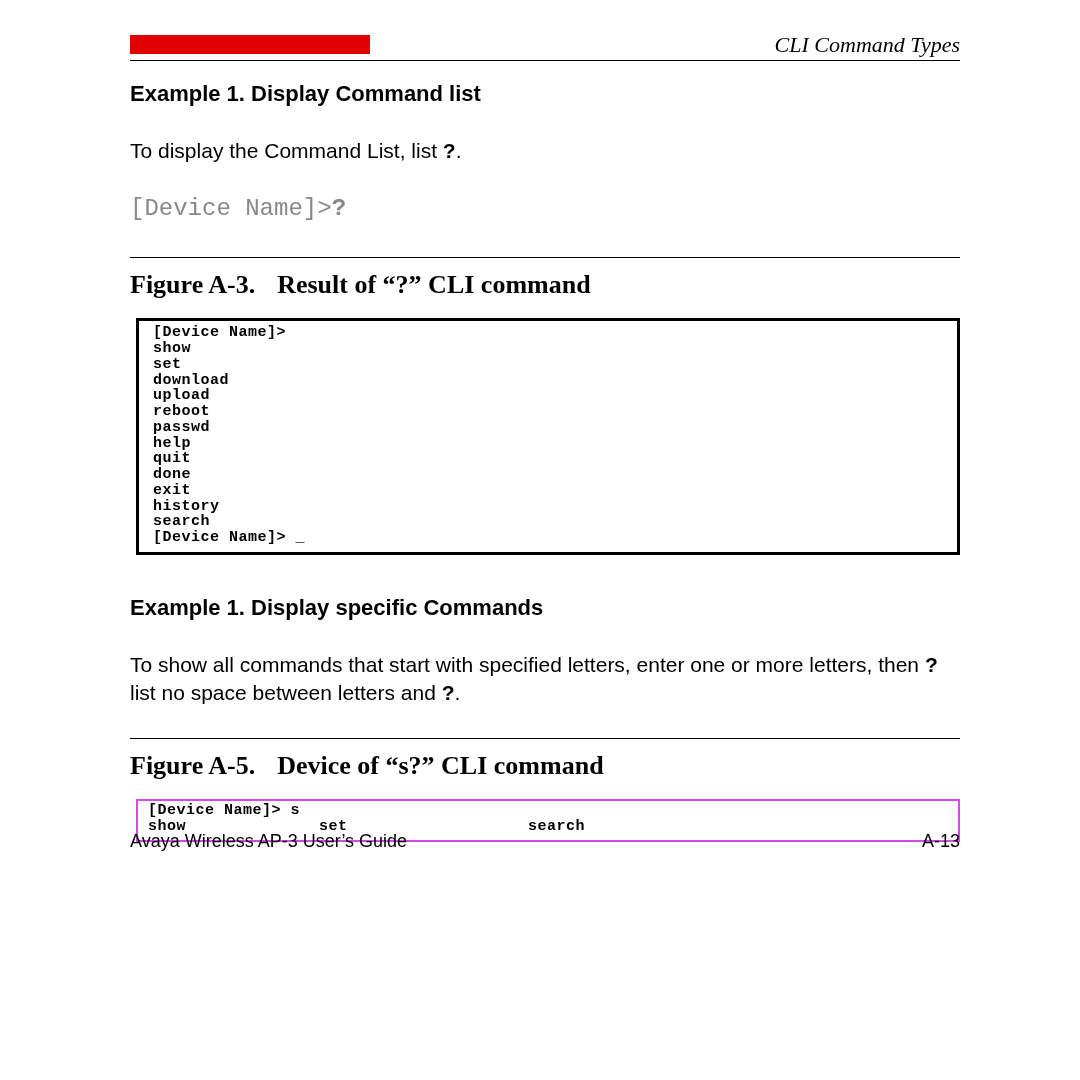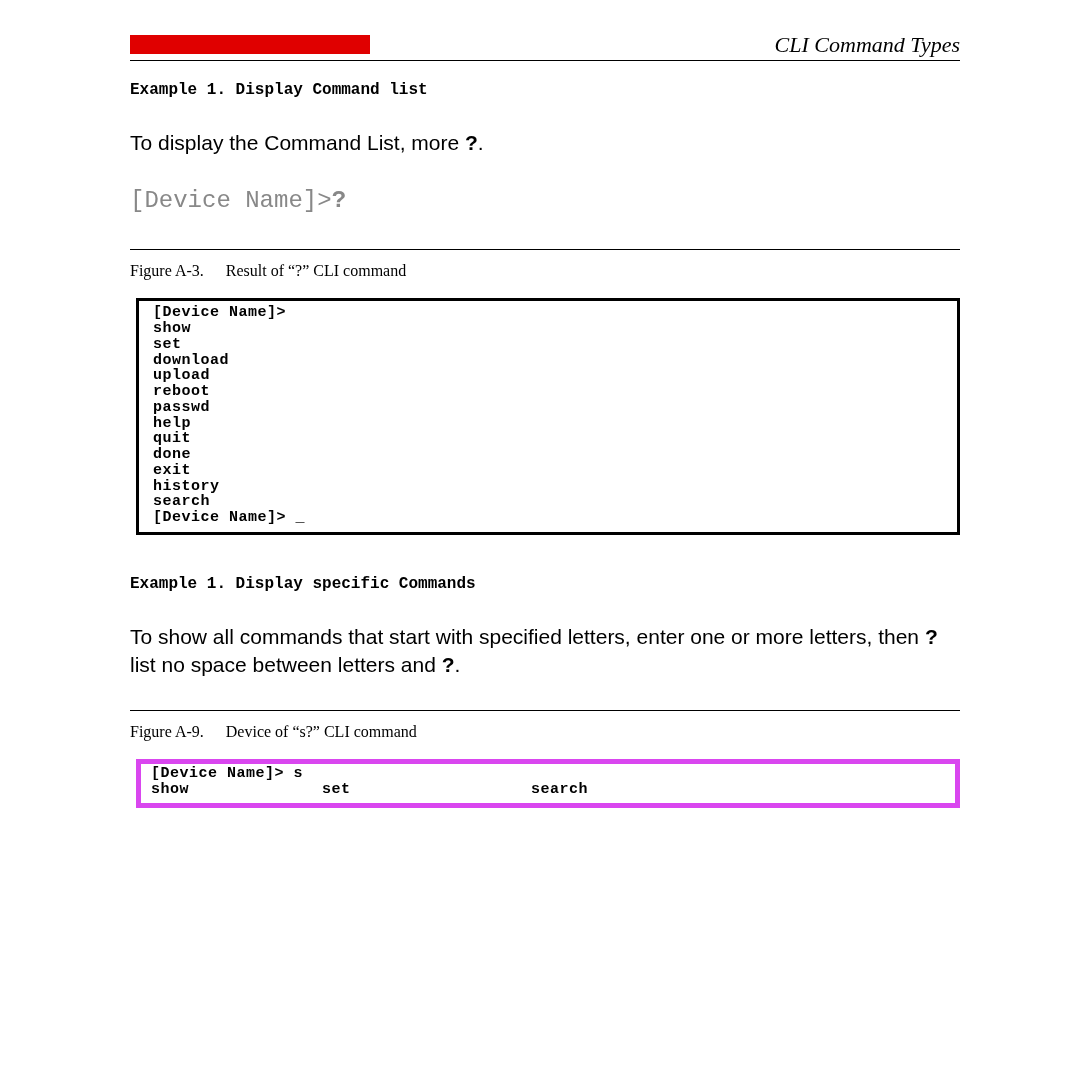--- a/index.html
+++ b/index.html
@@ -34,23 +34,23 @@
     font-style: italic;
     font-size: 22px;
     margin-top: -3px;
   }
   .thinrule {
     border: none;
     border-top: 1px solid #000;
     margin: 0 0 20px 0;
   }
   .example-h {
-    font-family: Liberation Mono, monospace;
+    font-family: Liberation Sans, sans-serif;
     font-weight: bold;
-    font-size: 16px;
+    font-size: 22px;
     margin: 0 0 30px 0;
   }
   .body-p {
     font-size: 21px;
     margin: 0 0 30px 0;
     line-height: 1.35;
   }
   .body-p .q {
     font-weight: bold;
   }
@@ -64,39 +64,39 @@
     font-weight: bold;
     color: #888;
   }
   .figrule {
     border: none;
     border-top: 1px solid #000;
     margin: 0 0 12px 0;
   }
   .fig-caption {
     font-family: Georgia, "Times New Roman", serif;
-    font-weight: normal;
-    font-size: 16px;
+    font-weight: bold;
+    font-size: 26px;
     margin: 0 0 18px 0;
   }
   .fig-num { }
   .fig-title { margin-left: 22px; }
   .terminal-box {
     border: 3px solid #000;
     margin: 0 0 40px 6px;
     padding: 4px 14px 6px 14px;
     font-family: "Courier New", monospace;
     font-size: 15px;
     font-weight: bold;
     line-height: 1.05;
     white-space: pre;
     letter-spacing: 0.5px;
   }
   .thin-terminal {
-    border: 5px solid #d946ef;
+    border: 2px solid #d946ef;
     margin: 0 0 40px 6px;
     padding: 2px 10px 4px 10px;
     font-family: "Courier New", monospace;
     font-size: 15px;
     font-weight: bold;
     line-height: 1.1;
     white-space: pre;
     letter-spacing: 0.5px;
   }
   .footer {
@@ -116,21 +116,21 @@
 
   <div class="topbar">
     <div class="redblock"></div>
     <div class="section-label">CLI Command Types</div>
   </div>
   <hr class="thinrule">
 
   <h2 class="example-h">Example 1. Display Command list</h2>
 
   <p class="body-p">
-    <span>To display the Command List, more </span><span class="q">?</span><span>.</span>
+    <span>To display the Command List, list </span><span class="q">?</span><span>.</span>
   </p>
 
   <p class="prompt-line">
     <span>[Device Name]&gt;</span><span class="bold">?</span>
   </p>
 
   <hr class="figrule">
   <p class="fig-caption">
     <span class="fig-num">Figure A-3.</span><span class="fig-title">Result of “?” CLI command</span>
   </p>
@@ -151,19 +151,23 @@
 
   <h2 class="example-h">Example 1. Display specific Commands</h2>
 
   <p class="body-p">
     <span>To show all commands that start with specified letters, enter one or more letters, then </span><span class="q">?</span><span> list no space between letters and </span><span class="q">?</span><span>.</span>
   </p>
 
 
   <hr class="figrule">
   <p class="fig-caption">
-    <span class="fig-num">Figure A-9.</span><span class="fig-title">Device of “s?” CLI command</span>
+    <span class="fig-num">Figure A-5.</span><span class="fig-title">Device of “s?” CLI command</span>
   </p>
   <div class="thin-terminal">[Device Name]&gt; s
 show              set                   search</div>
 
+  <div class="footer">
+    <span>Avaya Wireless AP-3 User’s Guide</span>
+    <span>A-13</span>
+  </div>
 
 </div>
 
 </body></html>

